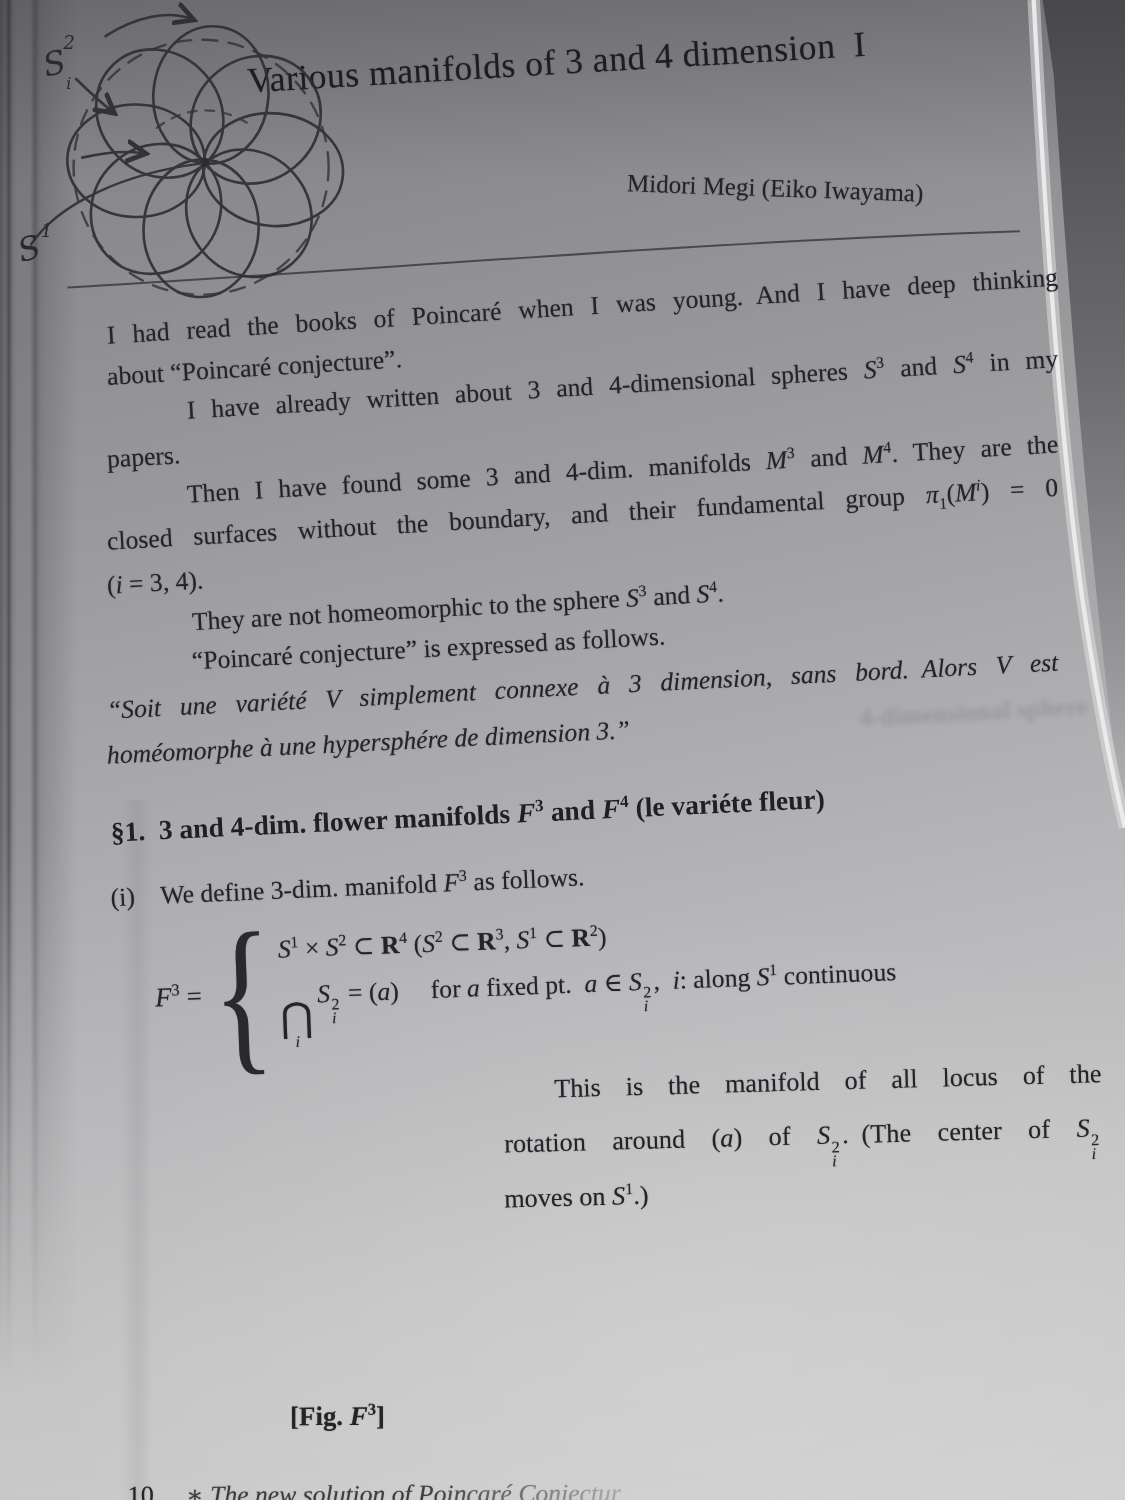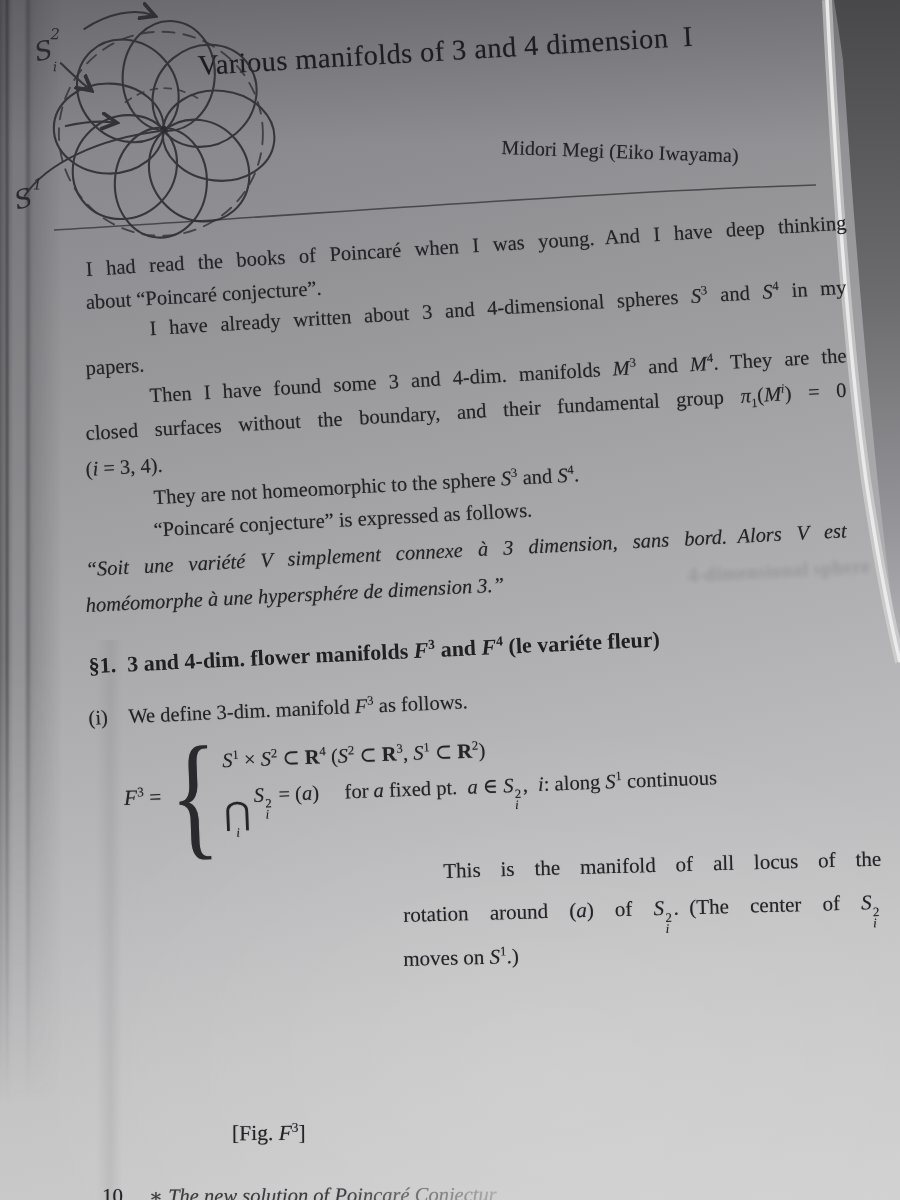--- a/index.html
+++ b/index.html
@@ -57,21 +57,21 @@
   .ss sup,.ss sub{display:block;font-size:1em;line-height:.85;position:static;}
   .bigcap{display:inline-flex;flex-direction:column;align-items:center;vertical-align:-1.05em;line-height:.8;margin-right:4px;}
   .bigcap .sym{font-size:1.55em;line-height:.8;font-family:"DejaVu Sans",sans-serif;}
   .bigcap .sub{font-size:.62em;font-style:italic;line-height:1;}
   
   .aline{left:403px;width:478px;font-size:21px;line-height:1.2;transform-origin:left top;}
   .a0{top:860px;transform:rotate(-1.6deg);text-indent:40px;}
   .a1{top:903px;transform:rotate(-1.55deg);}
   .a2{top:946px;transform:rotate(-1.5deg);}
   #fig{left:116px;top:858px;transform:rotate(-.8deg);transform-origin:left top;}
-  #fig-caption{left:232px;top:1120px;font-size:21.5px;font-weight:400;transform:rotate(-.2deg);text-align:center;}
+  #fig-caption{left:232px;top:1120px;font-size:21.5px;font-weight:700;transform:rotate(-.2deg);text-align:center;}
   
   #page-num{left:102px;top:1184px;font-size:21px;}
   #footer-note{left:149px;top:1184px;font-size:20.5px;font-style:italic;opacity:.85;transform:rotate(-.3deg);
     -webkit-mask-image:linear-gradient(90deg,#000 55%,rgba(0,0,0,.25) 100%);
     mask-image:linear-gradient(90deg,#000 55%,rgba(0,0,0,.25) 100%);}
   #ghost{left:688px;top:560px;font-size:19px;font-weight:700;color:#2a2a2e;opacity:.16;
     filter:blur(2.2px);transform:rotate(-3deg);letter-spacing:.5px;white-space:nowrap;}
 </style>
 </head>
 <body>

